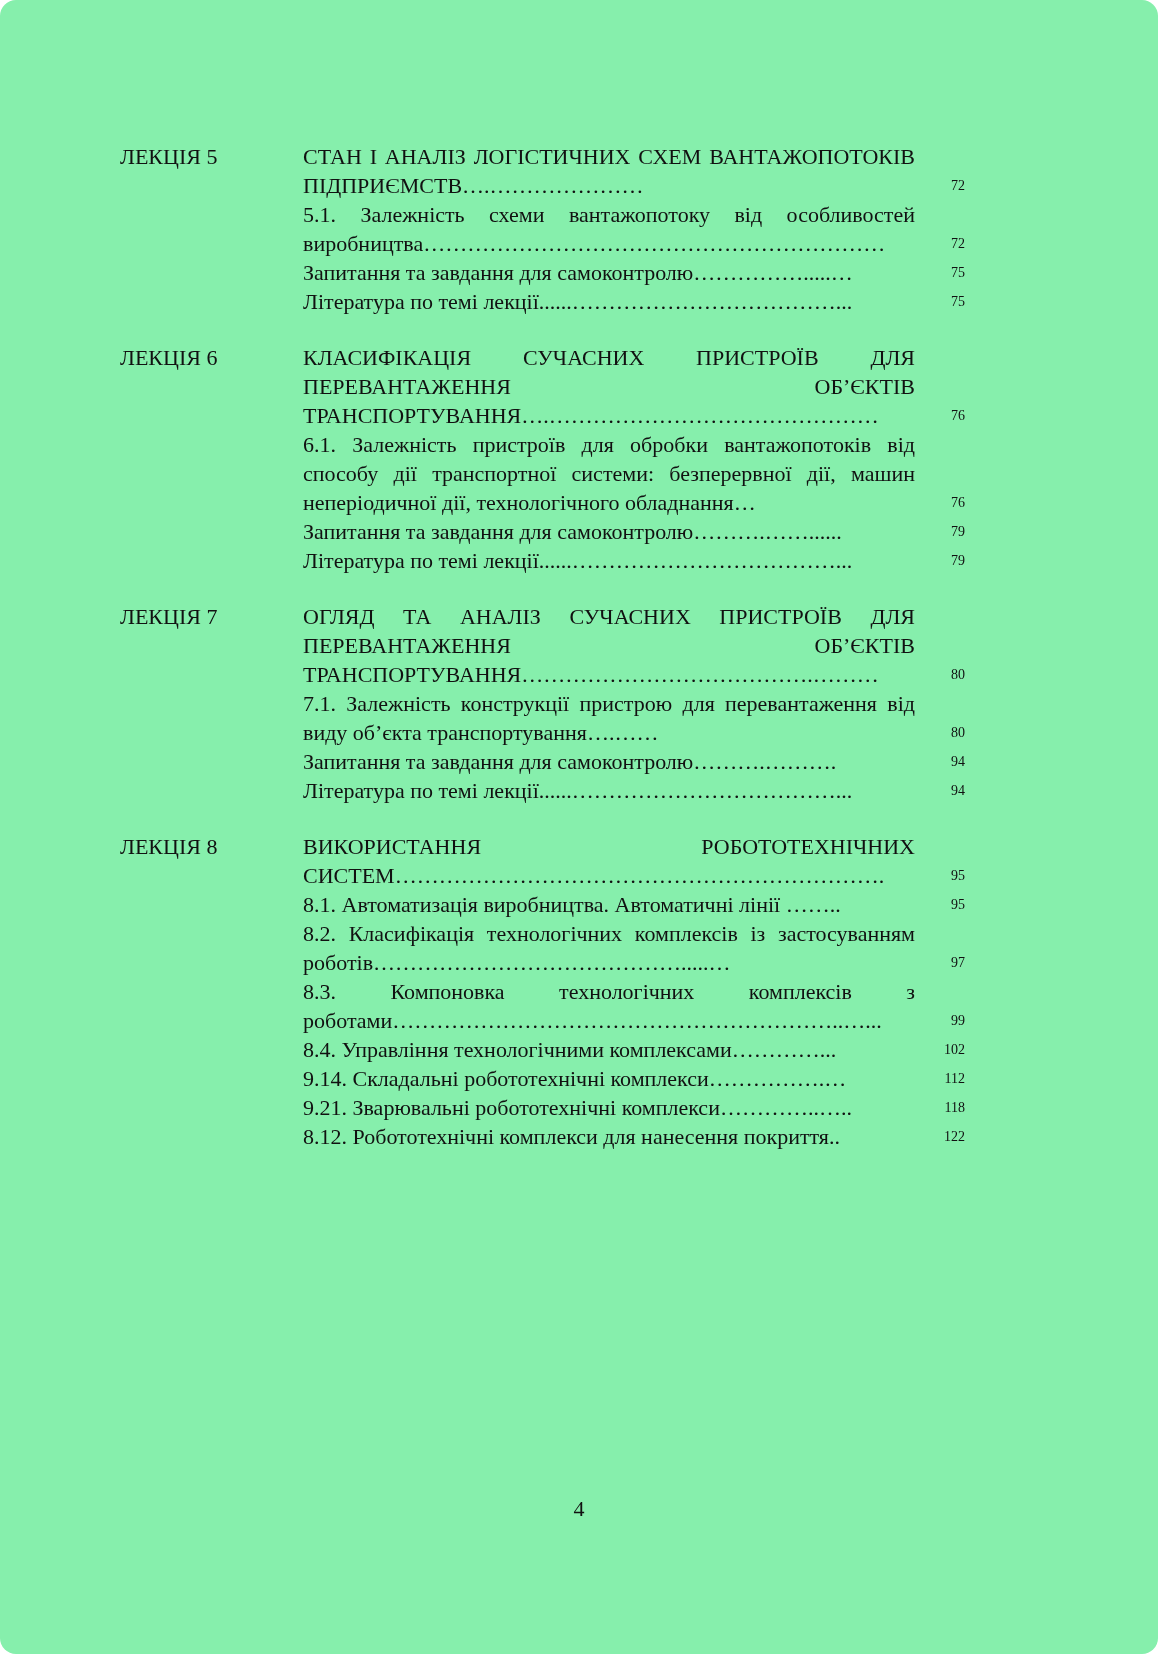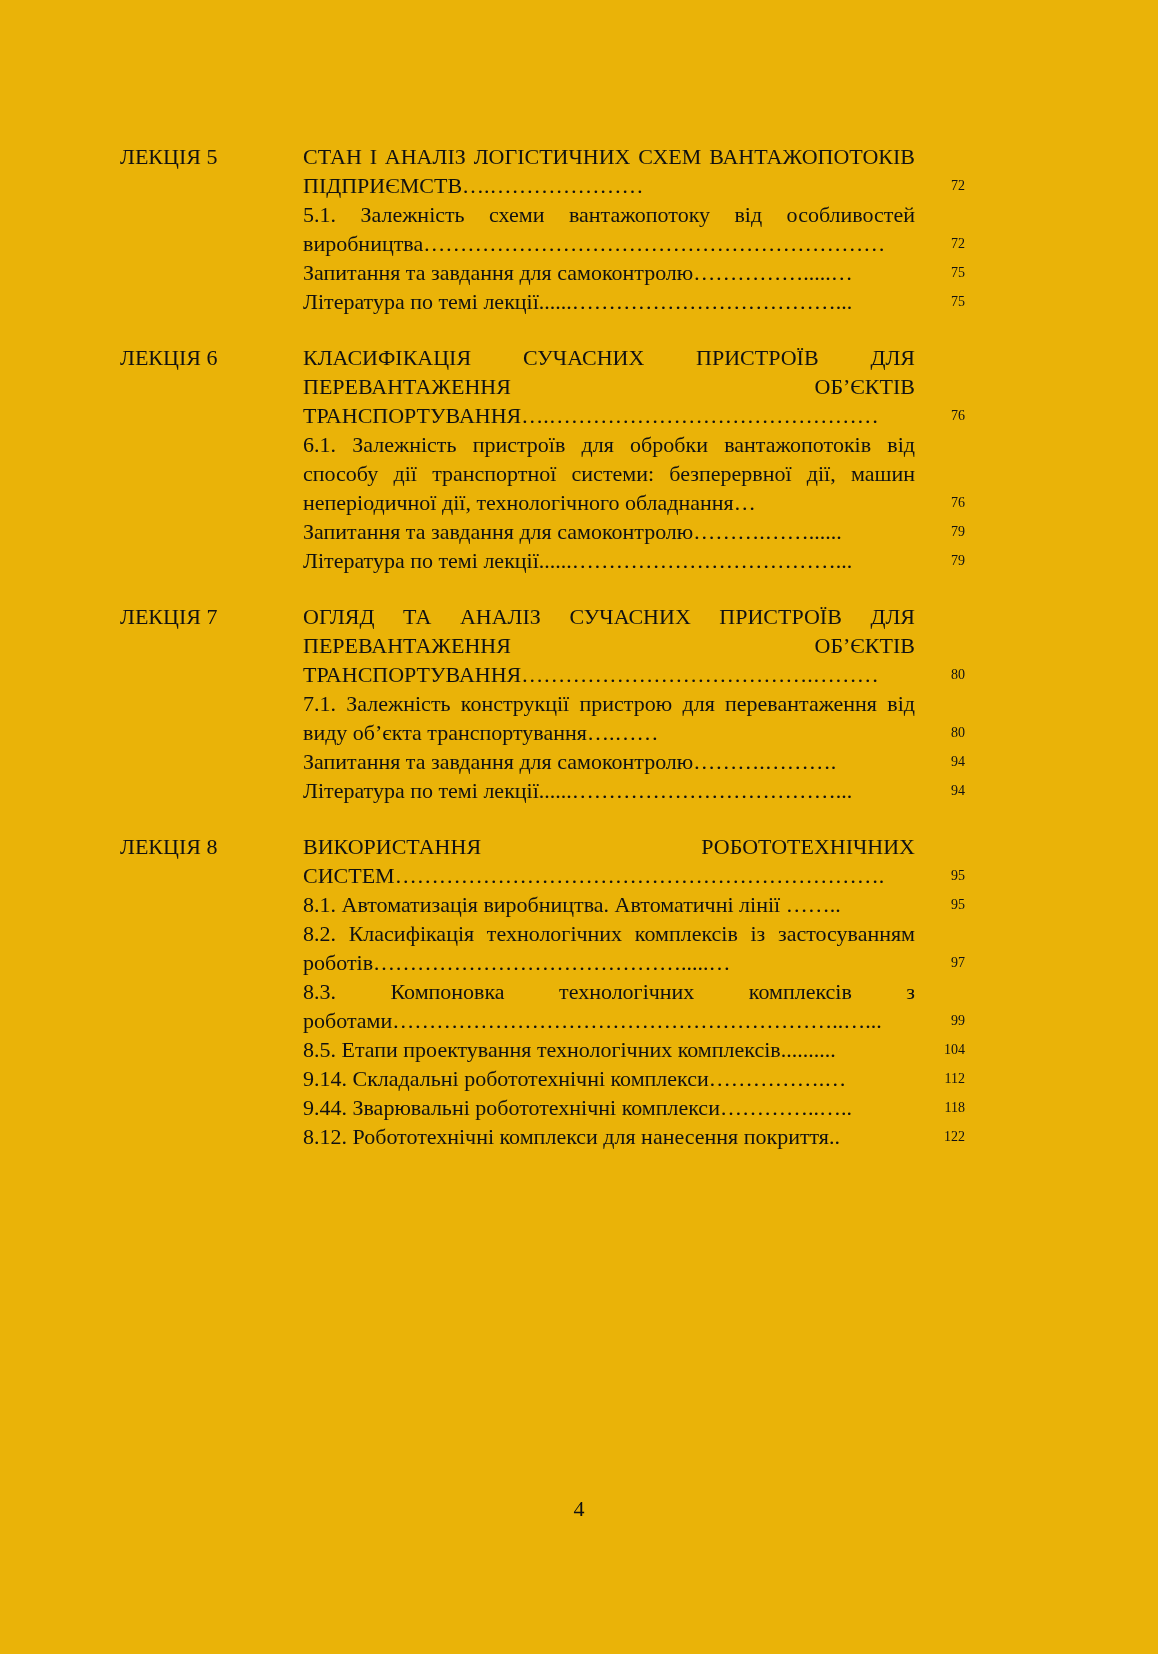--- a/index.html
+++ b/index.html
@@ -4,24 +4,25 @@
 <style>
   html, body {
     margin: 0;
     padding: 0;
     background: #ffffff;
   }
   .page {
     position: relative;
     width: 1158px;
     height: 1654px;
-    background: #eab308;
+    background: #86efac;
     font-family: "Liberation Serif", serif;
     color: #111111;
     overflow: hidden;
+    border-radius: 16px;
   }
   .toc {
     position: absolute;
     left: 120px;
     top: 142px;
     width: 845px;
   }
   .lecture-block {
     display: flex;
     margin-bottom: 27px;
@@ -152,29 +153,29 @@
           </div>
           <div class="toc-item">
             <div class="toc-text">8.2. Класифікація технологічних комплексів із застосуванням роботів…………………………………….....…</div>
             <div class="toc-page">97</div>
           </div>
           <div class="toc-item">
             <div class="toc-text">8.3. Компоновка технологічних комплексів з роботами……………………………………………………..…...</div>
             <div class="toc-page">99</div>
           </div>
           <div class="toc-item">
-            <div class="toc-text">8.5. Етапи проектування технологічних комплексів..........</div>
-            <div class="toc-page">104</div>
+            <div class="toc-text">8.4. Управління технологічними комплексами…………...</div>
+            <div class="toc-page">102</div>
           </div>
           <div class="toc-item">
             <div class="toc-text">9.14. Складальні робототехнічні комплекси…………….…</div>
             <div class="toc-page">112</div>
           </div>
           <div class="toc-item">
-            <div class="toc-text">9.44. Зварювальні робототехнічні комплекси…………..…..</div>
+            <div class="toc-text">9.21. Зварювальні робототехнічні комплекси…………..…..</div>
             <div class="toc-page">118</div>
           </div>
           <div class="toc-item">
             <div class="toc-text">8.12. Робототехнічні комплекси для нанесення покриття..</div>
             <div class="toc-page">122</div>
           </div>
         </div>
       </section>
     </main>
   <footer class="page-footer">

